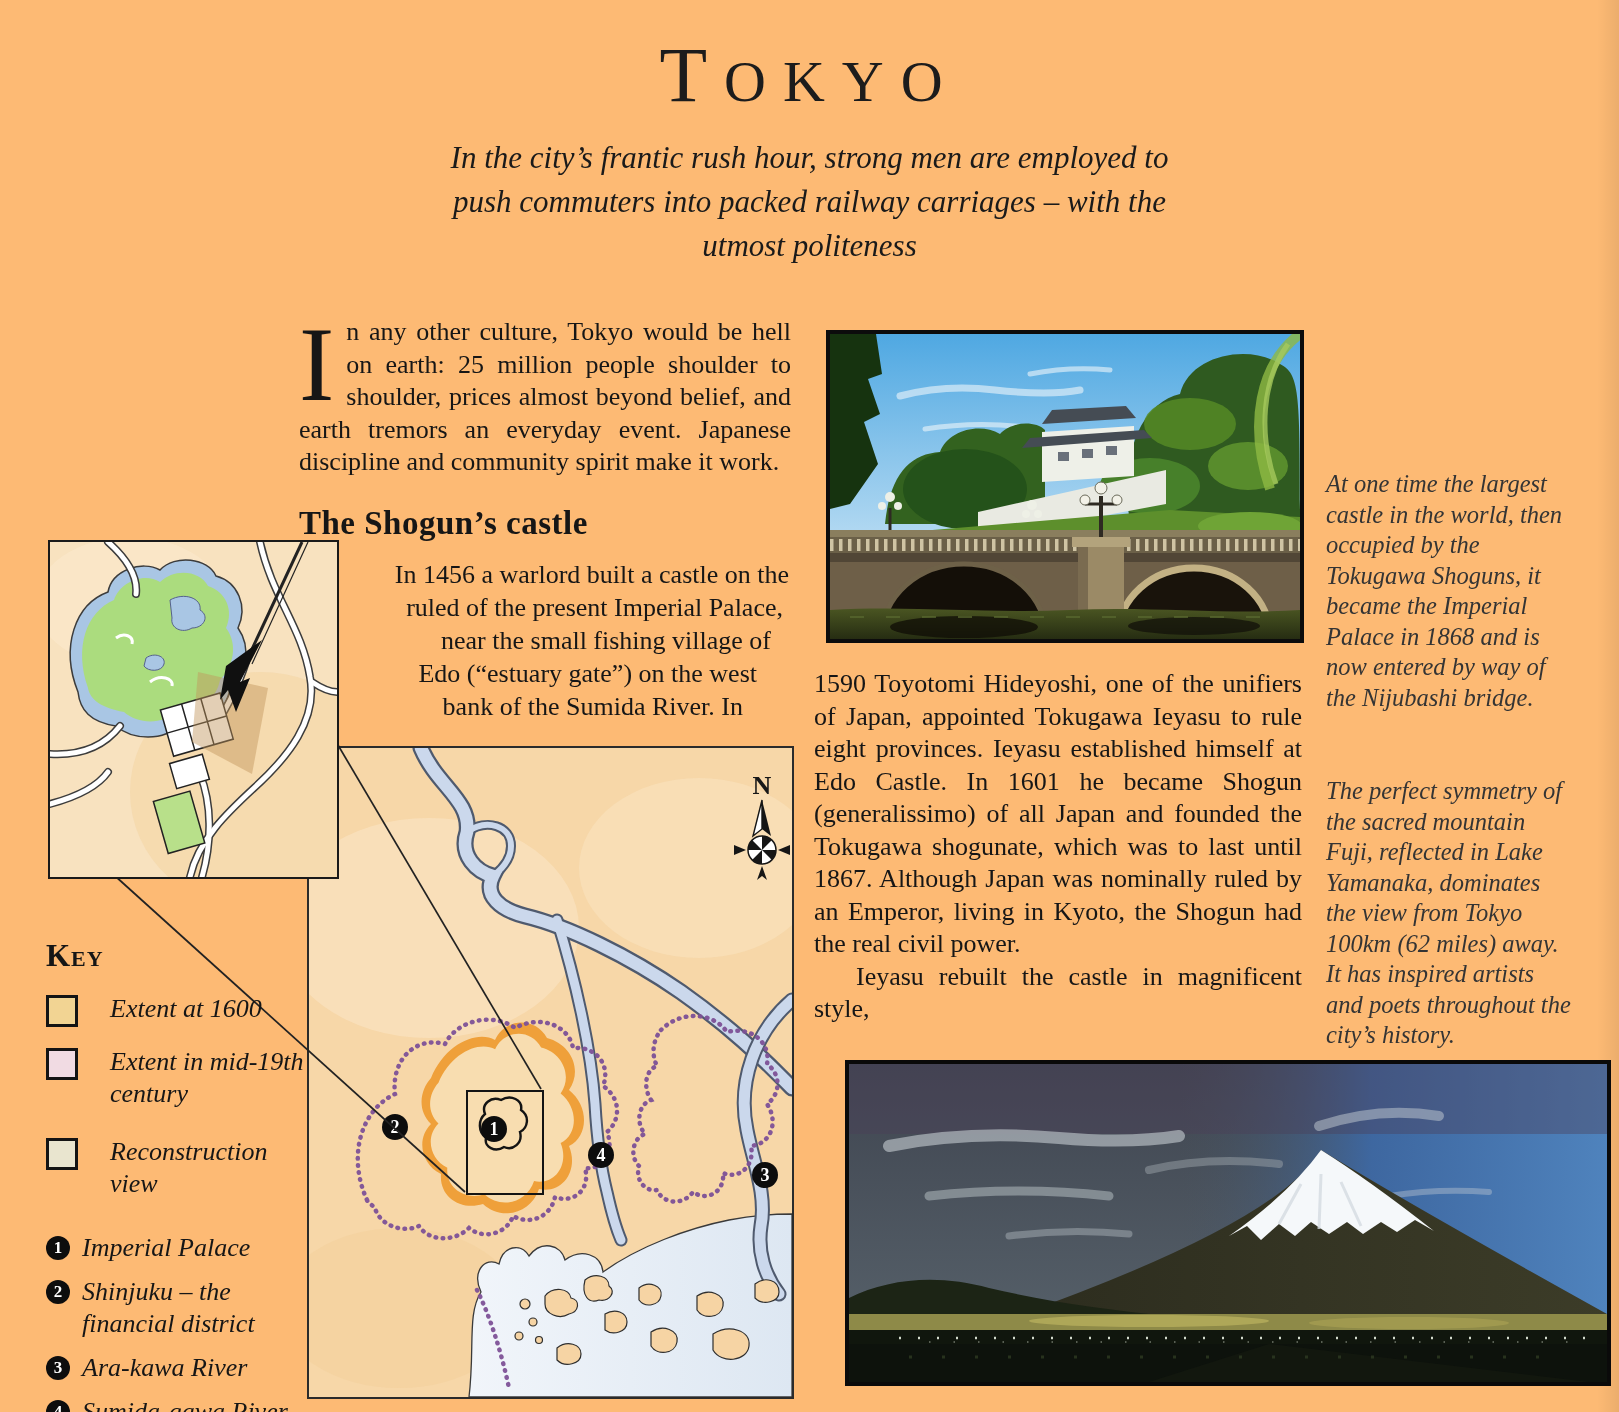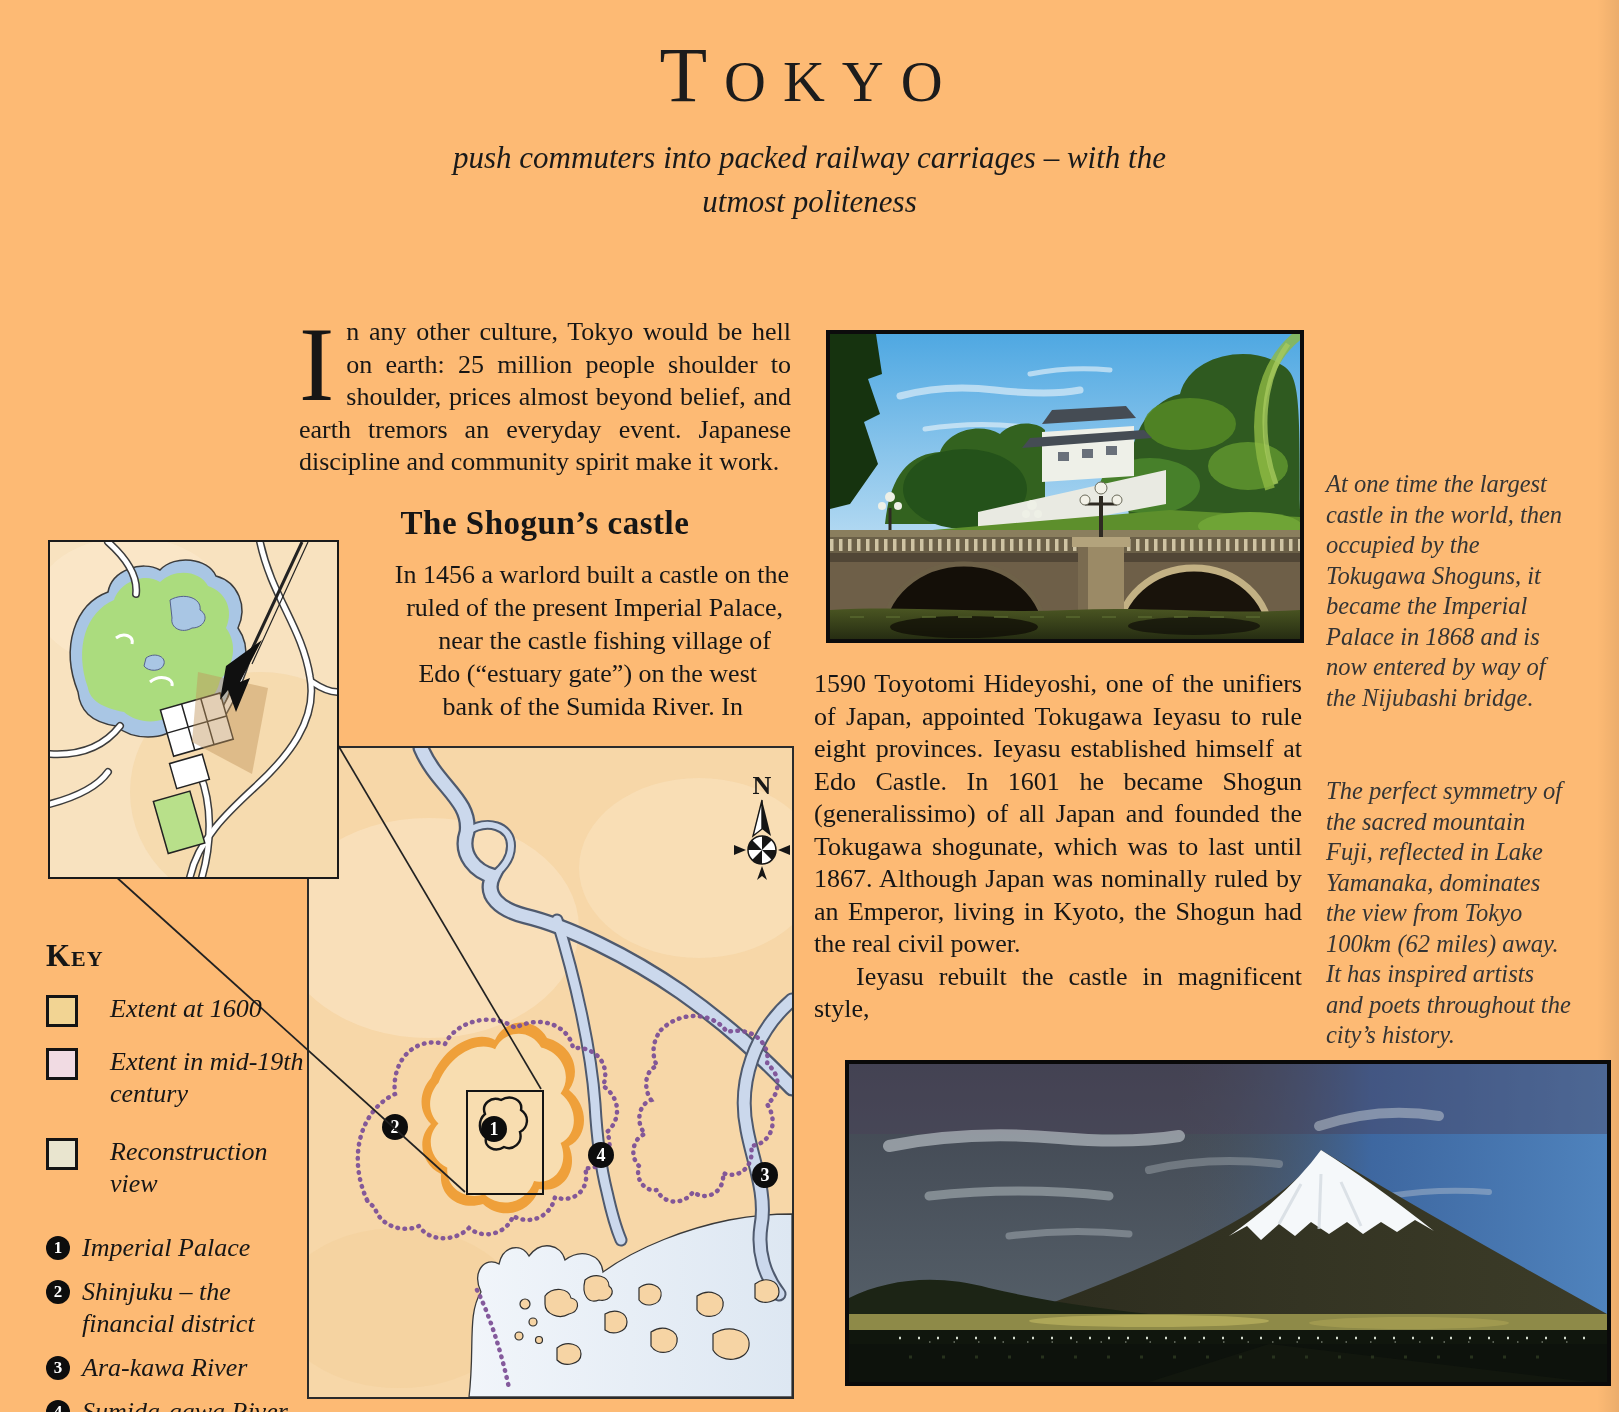--- a/index.html
+++ b/index.html
@@ -9,21 +9,21 @@
         background:linear-gradient(to right,rgba(0,0,0,0),rgba(0,0,0,0.07));pointer-events:none;}
   
   .header{position:absolute;left:0;top:30px;width:1619px;text-align:center;}
   .title{margin:0;font-weight:normal;font-size:58px;letter-spacing:17px;color:#1c1c1c;}
   .title::first-letter{font-size:78px;}
   .subtitle{margin-top:16px;font-style:italic;font-size:31px;line-height:44px;color:#1a1a1a;}
   
   .col-main{position:absolute;left:299px;top:316px;width:492px;}
   .intro{text-align:justify;font-size:26px;line-height:32.5px;}
   .dropcap{float:left;font-size:106px;line-height:86px;padding:6px 12px 0 0;font-weight:normal;}
-  .section-heading{text-align:center;font-size:33px;font-weight:bold;margin:26px 0 16px 0;letter-spacing:0.5px;}
+  .section-heading{font-size:33px;font-weight:bold;margin:26px 0 16px 0;letter-spacing:0.5px;}
   .castle-lines div{text-align:right;font-size:26px;line-height:33px;}
   .castle-lines div:nth-child(1){padding-right:2px;}
   .castle-lines div:nth-child(2){padding-right:8px;}
   .castle-lines div:nth-child(3){padding-right:20px;}
   .castle-lines div:nth-child(4){padding-right:34px;}
   .castle-lines div:nth-child(5){padding-right:48px;}
   
   .inset-map{position:absolute;left:48px;top:540px;width:287px;height:335px;border:2px solid #1a1a1a;
         background:#f8e2bf;z-index:6;}
   .big-map{position:absolute;left:307px;top:746px;width:483px;height:649px;border:2px solid #2b2b2b;
@@ -55,34 +55,35 @@
   .photo-fuji{position:absolute;left:845px;top:1060px;width:758px;height:318px;border:4px solid #0a0a0a;z-index:2;}
 </style>
 </head>
 <body>
 
 <div class="page">
 
   <div class="header">
     <h1 class="title">TOKYO</h1>
     <div class="subtitle">
+      <div>In the city’s frantic rush hour, strong men are employed to</div>
       <div>push commuters into packed railway carriages – with the</div>
       <div>utmost politeness</div>
     </div>
   </div>
 
   <div class="col-main">
     <div class="intro">
       <span class="dropcap">I</span><span>n any other culture, Tokyo would be hell on earth: 25 million people shoulder to shoulder, prices almost beyond belief, and earth tremors an everyday event. Japanese discipline and community spirit make it work.</span>
     </div>
     <div class="section-heading">The Shogun’s castle</div>
     <div class="castle-lines">
       <div>In 1456 a warlord built a castle on the</div>
       <div>ruled of the present Imperial Palace,</div>
-      <div>near the castle fishing village of</div>
+      <div>near the small fishing village of</div>
       <div>Edo (“estuary gate”) on the west</div>
       <div>bank of the Sumida River. In</div>
     </div>
   </div>
 
   <svg class="connectors">
     <line x1="335" y1="740" x2="541" y2="1089" stroke="#222" stroke-width="1.7"></line>
     <line x1="114" y1="875" x2="465" y2="1192" stroke="#222" stroke-width="1.7"></line>
   </svg>
 

